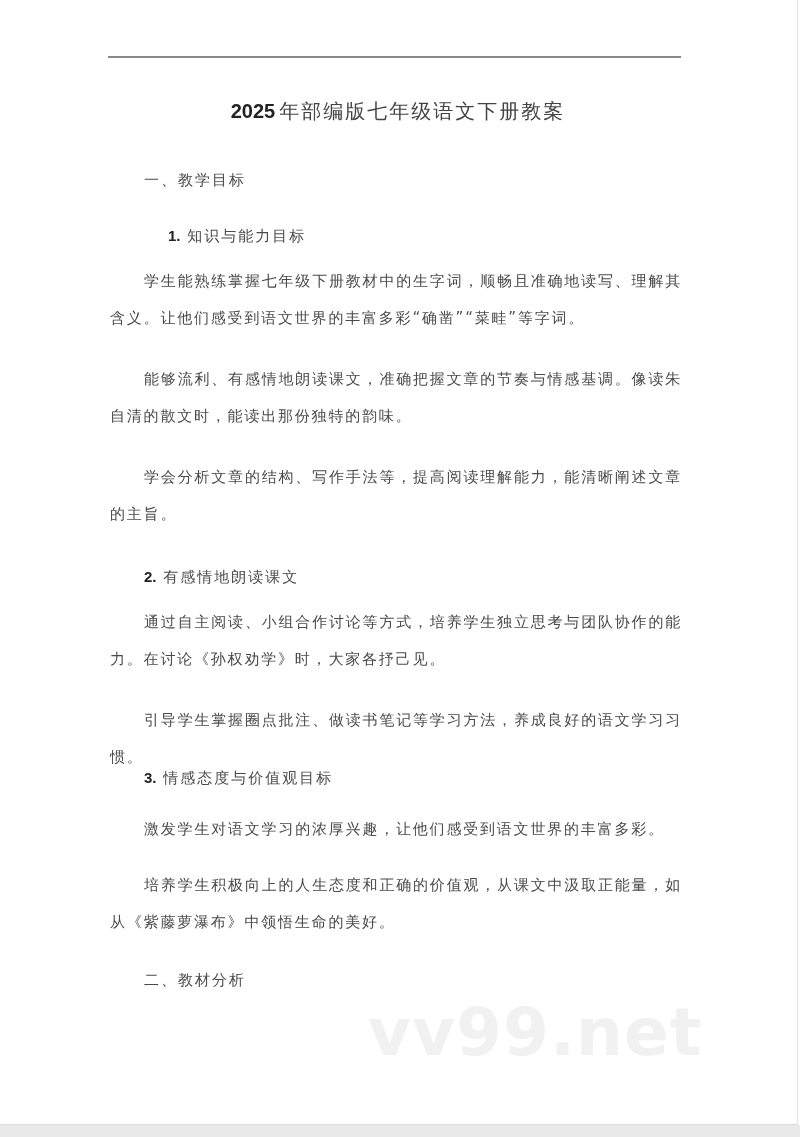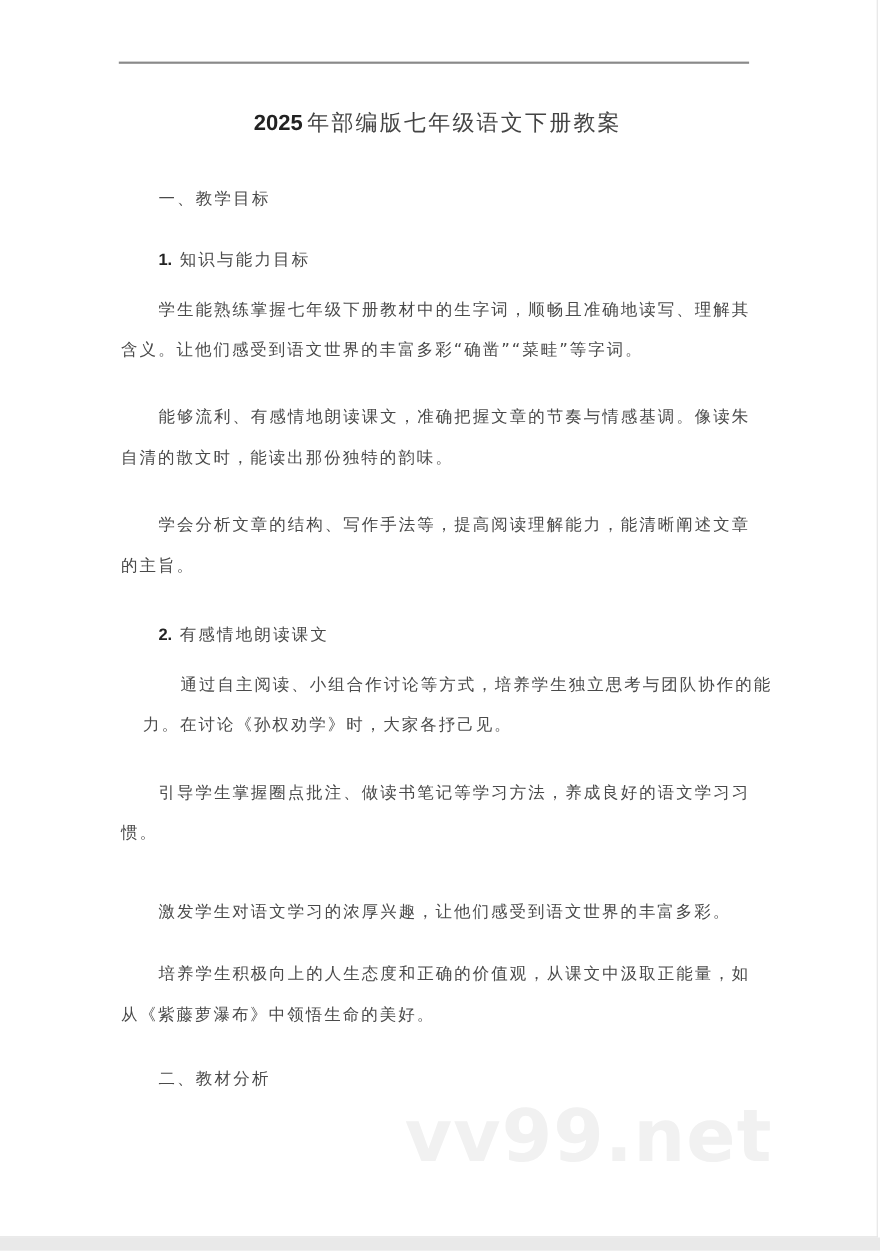--- a/index.html
+++ b/index.html
@@ -104,21 +104,21 @@
 
 <div class="page">
   <div class="header-rule"></div>
 
   <div class="title">
     <span class="year">2025</span><span>年部编版七年级语文下册教案</span>
   </div>
 
   <div class="heading" style="top:170px;">一、教学目标</div>
 
-  <div class="heading" style="top:226px;">
+  <div class="heading" style="top:226px;margin-left:24px;">
     <span class="num">1.</span>
     <span>知识与能力目标</span>
   </div>
 
   <div class="block" style="top:263px;">
     <p class="para">学生能熟练掌握七年级下册教材中的生字词，顺畅且准确地读写、理解其含义。让他们感受到语文世界的丰富多彩“确凿”“菜畦”等字词。</p>
   </div>
 
   <div class="block" style="top:361px;">
     <p class="para">能够流利、有感情地朗读课文，准确把握文章的节奏与情感基调。像读朱自清的散文时，能读出那份独特的韵味。</p>
@@ -126,28 +126,32 @@
 
   <div class="block" style="top:459px;">
     <p class="para">学会分析文章的结构、写作手法等，提高阅读理解能力，能清晰阐述文章的主旨。</p>
   </div>
 
   <div class="heading" style="top:567px;">
     <span class="num">2.</span>
     <span>有感情地朗读课文</span>
   </div>
 
-  <div class="block" style="top:604px;margin-left:20px;">
+  <div class="block" style="top:604px;">
     <p class="para">通过自主阅读、小组合作讨论等方式，培养学生独立思考与团队协作的能力。在讨论《孙权劝学》时，大家各抒己见。</p>
   </div>
 
   <div class="block" style="top:702px;">
     <p class="para">引导学生掌握圈点批注、做读书笔记等学习方法，养成良好的语文学习习惯。</p>
   </div>
 
+  <div class="heading" style="top:768px;">
+    <span class="num">3.</span>
+    <span>情感态度与价值观目标</span>
+  </div>
 
   <div class="block" style="top:867px;">
     <p class="para">培养学生积极向上的人生态度和正确的价值观，从课文中汲取正能量，如从《紫藤萝瀑布》中领悟生命的美好。</p>
   </div>
 
   <div class="block" style="top:811px;">
     <p class="para">激发学生对语文学习的浓厚兴趣，让他们感受到语文世界的丰富多彩。</p>
   </div>
 
   <div class="heading" style="top:970px;">二、教材分析</div>

